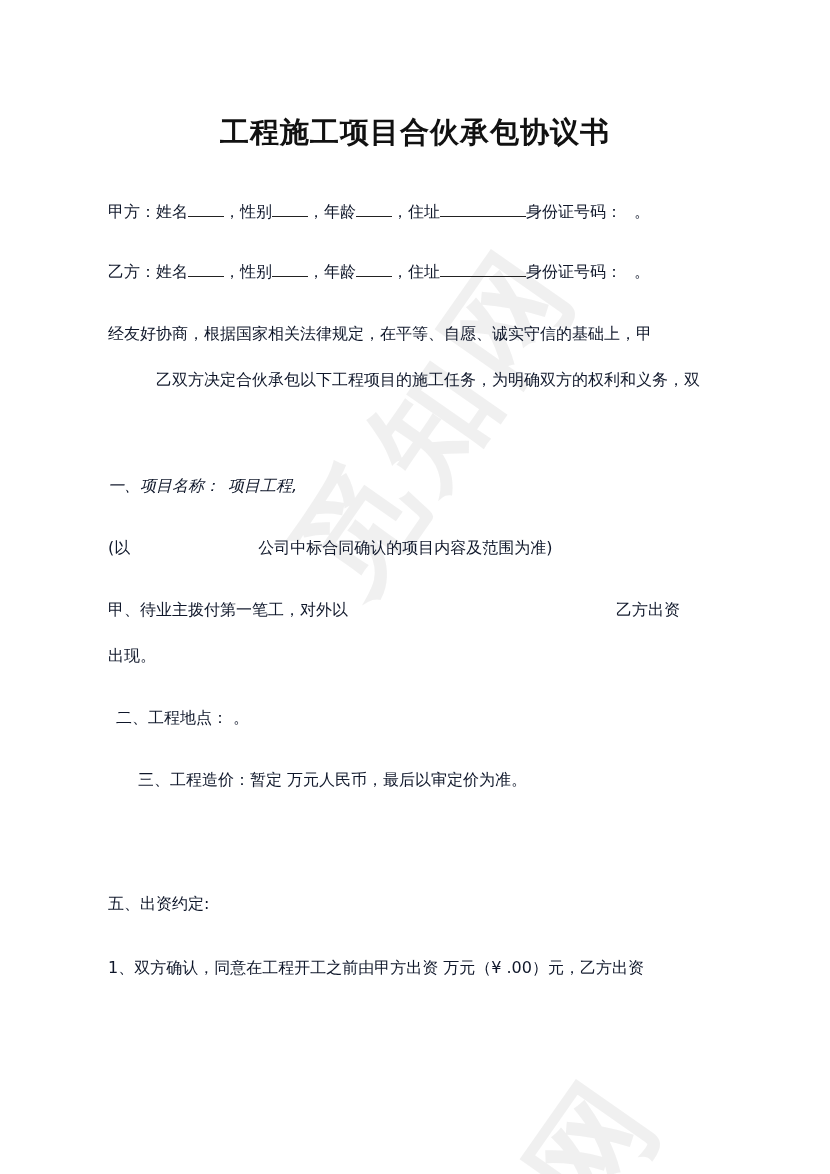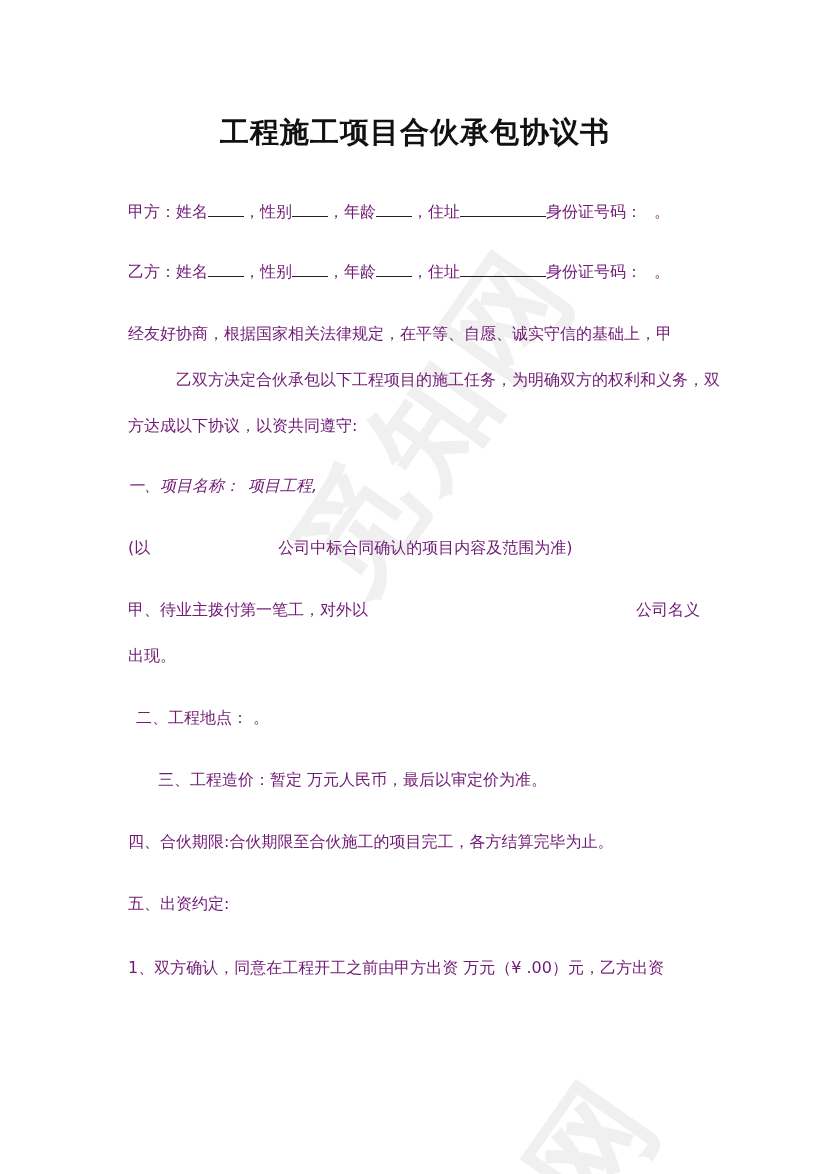--- a/index.html
+++ b/index.html
@@ -41,25 +41,25 @@
       top: 113px;
       text-align: center;
       font-family: "DejaVu Serif", "Liberation Serif", serif;
       font-weight: bold;
       font-size: 29px;
       letter-spacing: 1px;
       color: #111;
     }
     .line {
       position: absolute;
-      left: 128px;
+      left: 108px;
       font-size: 16px;
       line-height: 20px;
       white-space: nowrap;
-      color: #701a75;
+      color: #0f172a;
     }
     .justify {
       width: 572px;
       display: flex;
       justify-content: space-between;
     }
     .blank-short { display: inline-block; width: 36px; border-bottom: 1px solid #222; height: 14px; vertical-align: baseline; }
     .blank-long { display: inline-block; width: 86px; border-bottom: 1px solid #222; height: 14px; vertical-align: baseline; }
     .gap { display: inline-block; }
   </style>
@@ -76,36 +76,34 @@
   <div class="line" style="top:202px;">
     <span>甲方：姓名</span><span class="blank-short"></span><span>，性别</span><span class="blank-short"></span><span>，年龄</span><span class="blank-short"></span><span>，住址</span><span class="blank-long"></span><span>身份证号码：</span><span class="gap" style="width:12px;"></span><span>。</span>
   </div>
 
   <div class="line" style="top:262px;">
     <span>乙方：姓名</span><span class="blank-short"></span><span>，性别</span><span class="blank-short"></span><span>，年龄</span><span class="blank-short"></span><span>，住址</span><span class="blank-long"></span><span>身份证号码：</span><span class="gap" style="width:12px;"></span><span>。</span>
   </div>
 
   <div class="line" style="top:324px;">经友好协商，根据国家相关法律规定，在平等、自愿、诚实守信的基础上，甲</div>
   <div class="line" style="top:370px;margin-left:48px;">乙双方决定合伙承包以下工程项目的施工任务，为明确双方的权利和义务，双</div>
-  <div class="line" style="top:416px;">方达成以下协议，以资共同遵守:</div>
 
   <div class="line" style="top:476px;font-style:italic;">
     <span>一、项目名称：</span><span class="gap" style="width:8px;"></span><span>项目工程,</span>
   </div>
 
   <div class="line" style="top:538px;">
     <span>(以</span><span class="gap" style="width:128px;"></span><span>公司中标合同确认的项目内容及范围为准)</span>
   </div>
 
   <div class="line justify" style="top:600px;">
     <span>甲、待业主拨付第一笔工，对外以</span>
-    <span>公司名义</span>
+    <span>乙方出资</span>
   </div>
   <div class="line" style="top:646px;">出现。</div>
 
   <div class="line" style="top:708px;margin-left:8px;">二、工程地点：  。</div>
   <div class="line" style="top:770px;margin-left:30px;">三、工程造价：暂定  万元人民币，最后以审定价为准。</div>
-  <div class="line" style="top:832px;">四、合伙期限:合伙期限至合伙施工的项目完工，各方结算完毕为止。</div>
   <div class="line" style="top:894px;">五、出资约定:</div>
 
   <div class="line" style="top:958px;">1、双方确认，同意在工程开工之前由甲方出资  万元（¥ .00）元，乙方出资</div>
 
 </div>
 
 </body></html>

